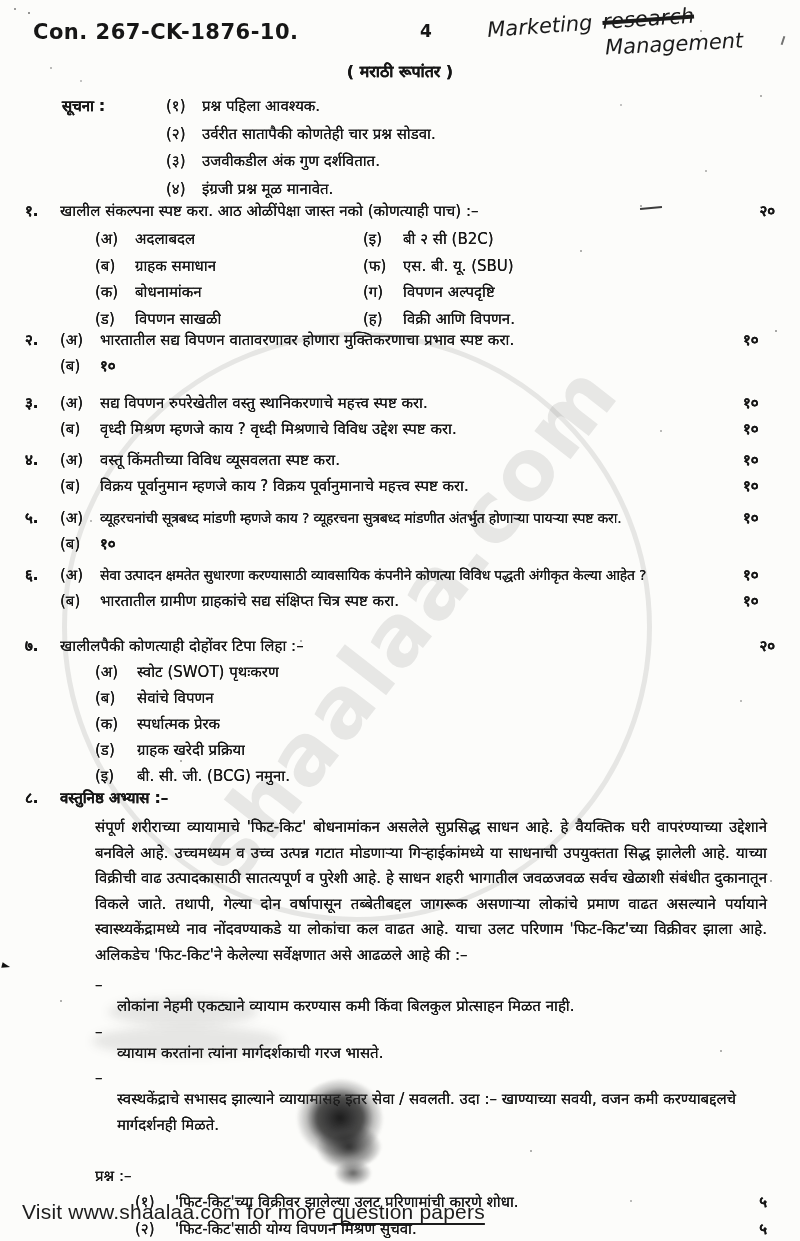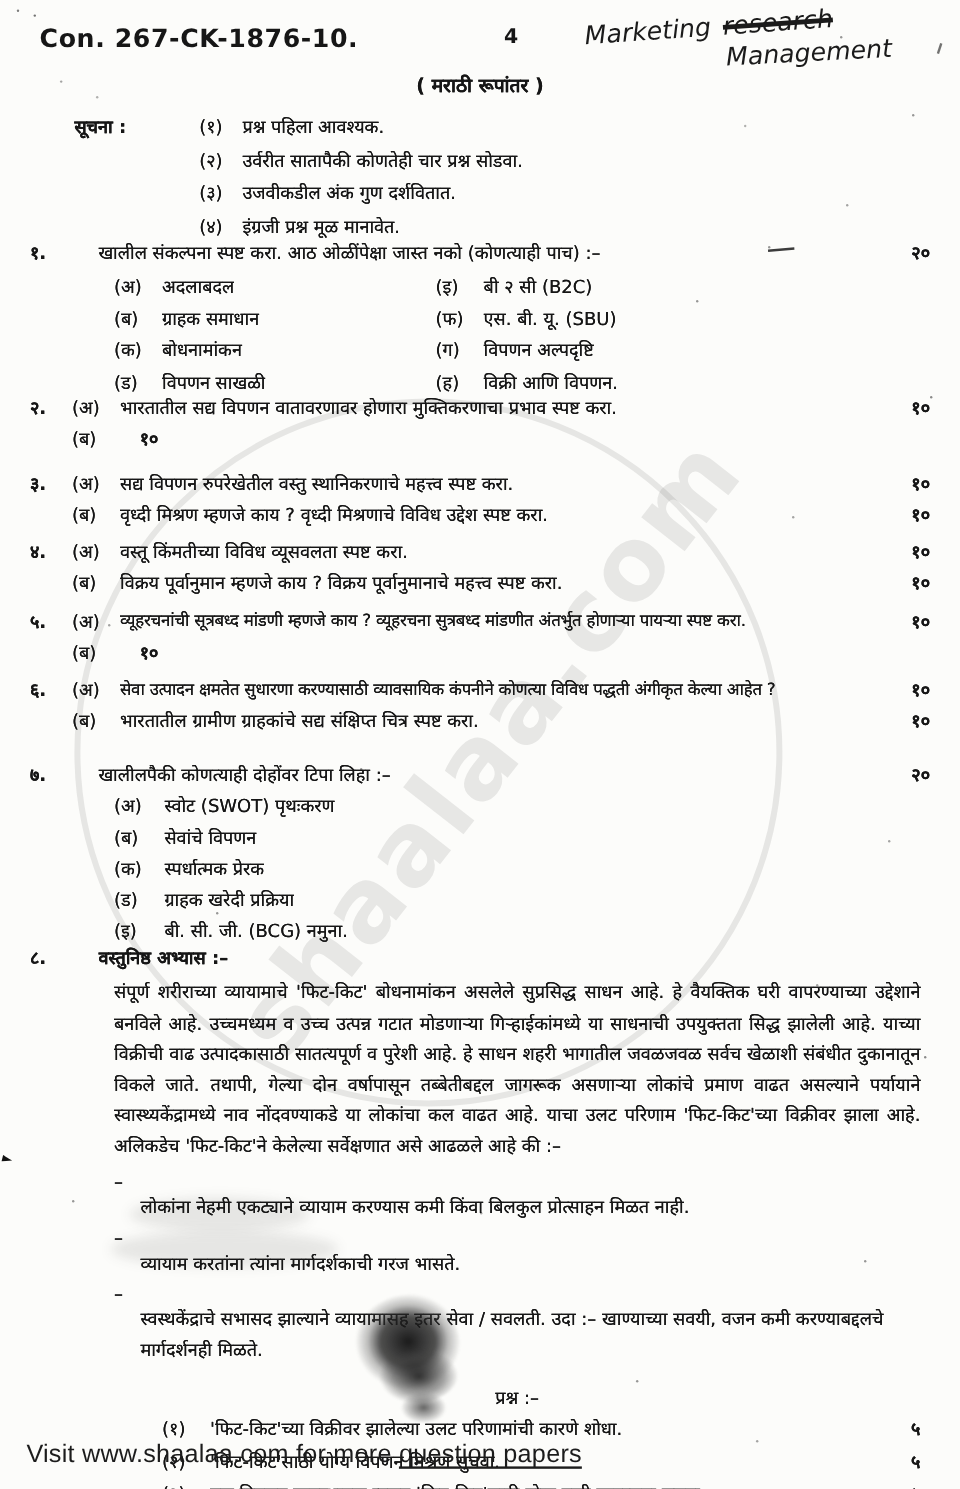--- a/index.html
+++ b/index.html
@@ -36,43 +36,43 @@
   .hw2{display:block;margin-left:118px;transform:rotate(-3deg);margin-top:-4px;}
   .subtitle{position:absolute;left:0;right:0;top:60px;text-align:center;font-size:16px;font-weight:bold;}
   .instructions{position:absolute;left:62px;top:93px;font-size:15px;line-height:27.5px;}
   .instr-row{display:flex;}
   .instr-label{width:70px;font-weight:bold;flex:none;}
   .instr-num{width:36px;flex:none;margin-left:34px;}
   
   .q{position:absolute;left:25px;width:750px;font-size:15px;line-height:26px;}
   .qline{display:flex;}
   .qnum{width:35px;flex:none;font-weight:bold;}
-  .qtext{flex:1;margin-left:22px;}
+  .qtext{flex:1;}
   .qmarks{width:32px;flex:none;text-align:right;font-weight:bold;}
   .part{display:flex;}
   .pl{margin-left:35px;width:40px;flex:none;}
   .pt{flex:1;}
-  .pm{width:32px;flex:none;text-align:right;font-weight:bold;}
+  .pm{width:32px;flex:none;font-weight:bold;}
   .tight{font-size:14px;letter-spacing:-.2px;}
   .q1-opts{margin-left:70px;margin-top:2px;display:flex;line-height:26.5px;}
   .optcol{display:flex;flex-direction:column;}
   .optcol.left{width:268px;flex:none;}
   .optrow{display:flex;}
   .optlab{width:40px;flex:none;}
   .q7-items{margin-left:70px;line-height:26px;}
   .q7row{display:flex;}
   .q7lab{width:42px;flex:none;}
   
   .case{margin-left:70px;width:672px;}
   .case-para{margin-top:4px;text-align:justify;line-height:25.5px;}
   .bullets{margin-top:5px;line-height:25.5px;}
   .bullet{display:flex;}
   .bdash{width:22px;flex:none;}
   .btext{flex:1;margin-top:21px;}
-  .prompt{margin-top:14px;text-align:center;}
+  .prompt{margin-top:25px;}
   .subs{margin-left:40px;line-height:27px;}
   .sub{display:flex;}
   .sublab{width:40px;flex:none;}
   .subtext{flex:1;}
   .submarks{width:30px;flex:none;text-align:right;font-weight:bold;align-self:flex-start;}
   
   .footer{position:absolute;left:22px;top:1200px;font-size:21px;color:#1c1c1c;z-index:4;
           font-family:"Liberation Sans","DejaVu Sans",sans-serif;letter-spacing:.2px;}
   .footer .lnk{text-decoration:underline;text-underline-offset:4px;text-decoration-thickness:2px;}
   

